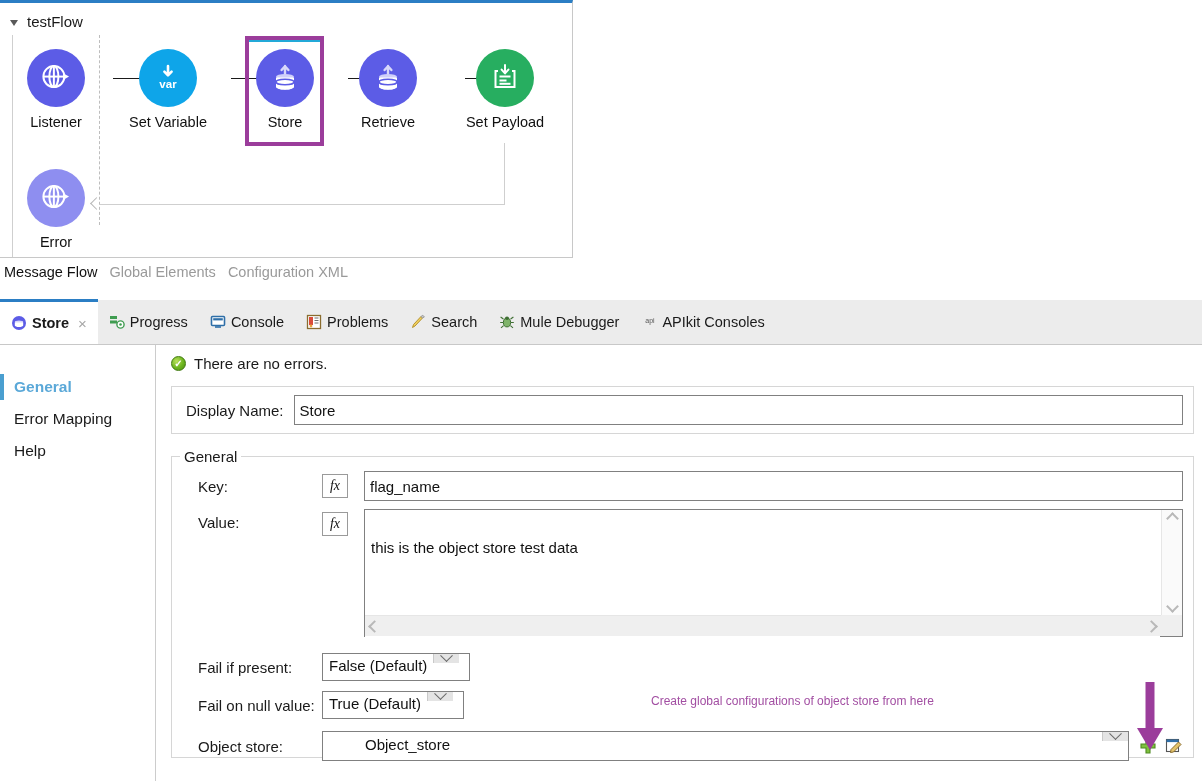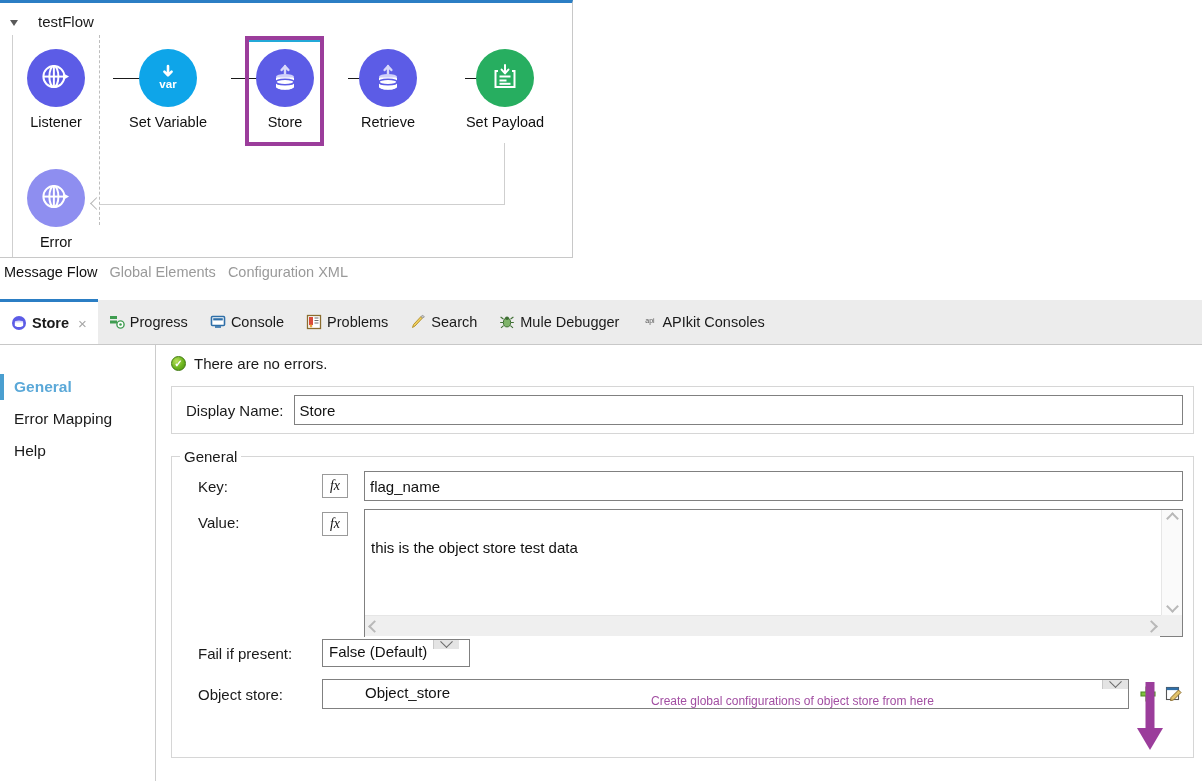--- a/index.html
+++ b/index.html
@@ -17,21 +17,21 @@
     position: absolute; left: 0; top: 0; width: 573px; height: 258px;
     background: #ffffff;
     border-right: 1px solid #c8c8c8;
     border-bottom: 1px solid #c8c8c8;
     border-top: 3px solid #2b7ec4;
     overflow: hidden;
   }
   .flow-title {
     position: absolute; left: 10px; top: 10px;
     font-size: 15px; color: #1a1a1a;
-    display: flex; align-items: center; gap: 20px;
+    display: flex; align-items: center; gap: 9px;
   }
   .tri-down {
     width: 0; height: 0;
     border-left: 4.5px solid transparent;
     border-right: 4.5px solid transparent;
     border-top: 6px solid #5a5a5a;
     margin-top: 2px;
   }
   .flow-box {
     position: absolute; left: 12px; top: 32px;
@@ -441,30 +441,39 @@
               </div>
               <div class="hbar">
                 <span class="arrw a-left"></span>
                 <span class="arrw a-right"></span>
               </div>
               <div class="corner"></div>
             </div>
           </div>
         </div>
 
-        <div class="field-row" style="margin-top:2px;">
+        <div class="field-row" style="margin-top:16px;">
           <span class="flabel" style="width:150px; padding-left:26px;">Fail if present:</span>
           <div class="combo" style="width:148px;">
             <span class="cval">False (Default)</span>
             <span class="carrow">
                 <i class="chev"></i>
               </span>
           </div>
         </div>
 
+        <div class="field-row" style="margin-top:10px;">
+          <span class="flabel" style="width:150px; padding-left:26px;">Fail on null value:</span>
+          <div class="combo" style="width:142px;">
+            <span class="cval">True (Default)</span>
+            <span class="carrow">
+                <i class="chev"></i>
+              </span>
+          </div>
+        </div>
 
         <div class="field-row" style="margin-top:12px;">
           <span class="flabel" style="width:150px; padding-left:26px;">Object store:</span>
           <div class="combo" style="flex:1; height:30px;padding-left:36px;">
             <span class="cval" style="padding-top:4px;">Object_store</span>
             <span style="flex:1;"></span>
             <span class="carrow">
                 <i class="chev"></i>
               </span>
           </div>

